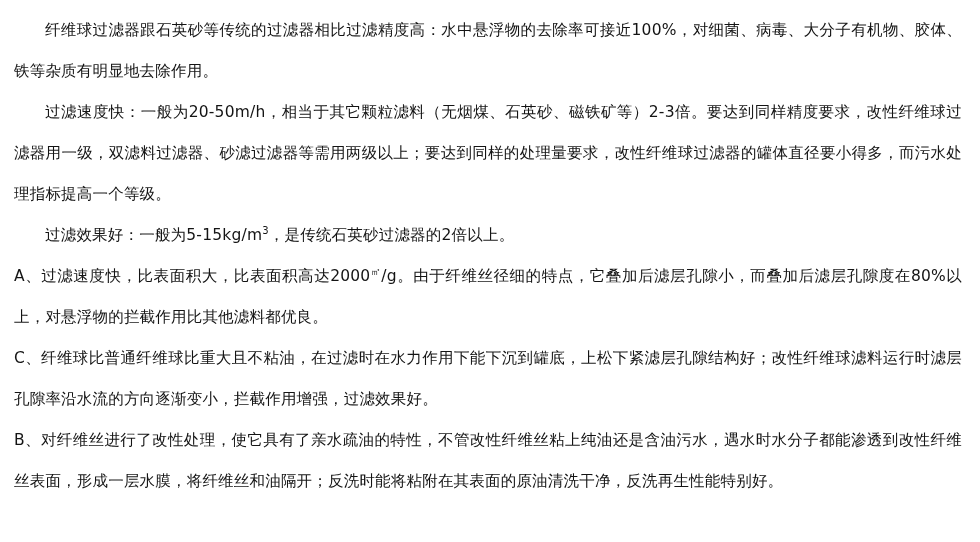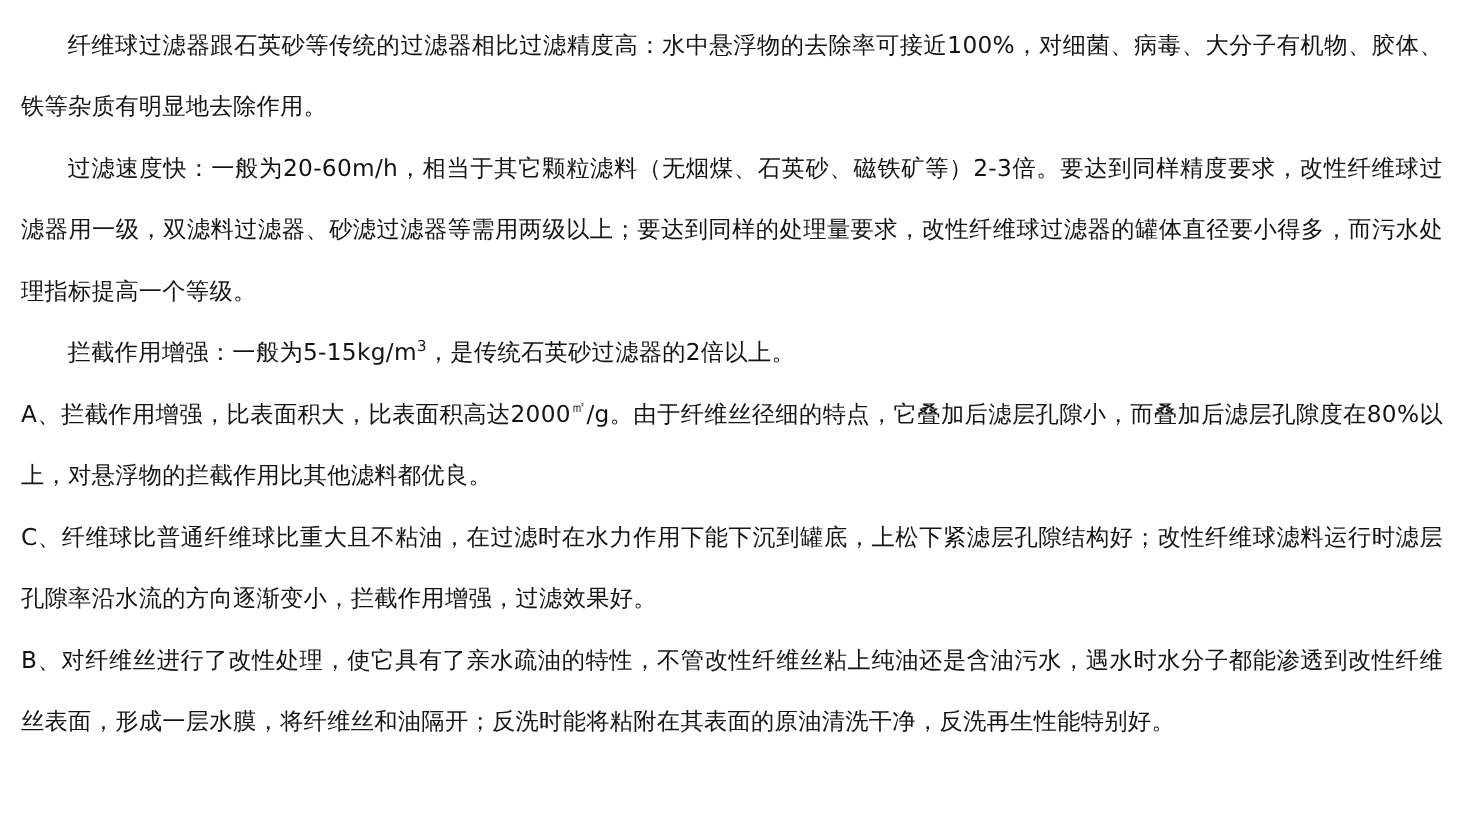--- a/index.html
+++ b/index.html
@@ -43,23 +43,23 @@
     line-height: 0;
   }
 </style>
 </head>
 <body>
 
 <div class="page">
 
   <p class="para indent">纤维球过滤器跟石英砂等传统的过滤器相比过滤精度高：水中悬浮物的去除率可接近100%，对细菌、病毒、大分子有机物、胶体、铁等杂质有明显地去除作用。</p>
 
-  <p class="para indent">过滤速度快：一般为20-60m/h，相当于其它颗粒滤料（无烟煤、石英砂、磁铁矿等）2-3倍。要达到同样精度要求，改性纤维球过滤器用一级，双滤料过滤器、砂滤过滤器等需用两级以上；要达到同样的处理量要求，改性纤维球过滤器的罐体直径要小得多，而污水处理指标提高一个等级。</p>
+  <p class="para indent">过滤速度快：一般为20-50m/h，相当于其它颗粒滤料（无烟煤、石英砂、磁铁矿等）2-3倍。要达到同样精度要求，改性纤维球过滤器用一级，双滤料过滤器、砂滤过滤器等需用两级以上；要达到同样的处理量要求，改性纤维球过滤器的罐体直径要小得多，而污水处理指标提高一个等级。</p>
 
-  <p class="para indent"><span>拦截作用增强：一般为5-15kg/m</span><sup>3</sup><span>，是传统石英砂过滤器的2倍以上。</span></p>
+  <p class="para indent"><span>过滤效果好：一般为5-15kg/m</span><sup>3</sup><span>，是传统石英砂过滤器的2倍以上。</span></p>
 
-  <p class="para noindent"><span>A、拦截作用增强，比表面积大，比表面积高达2000</span><sup>㎡</sup><span>/g。由于纤维丝径细的特点，它叠加后滤层孔隙小，而叠加后滤层孔隙度在80%以上，对悬浮物的拦截作用比其他滤料都优良。</span></p>
+  <p class="para noindent"><span>A、过滤速度快，比表面积大，比表面积高达2000</span><sup>㎡</sup><span>/g。由于纤维丝径细的特点，它叠加后滤层孔隙小，而叠加后滤层孔隙度在80%以上，对悬浮物的拦截作用比其他滤料都优良。</span></p>
 
   <p class="para noindent">C、纤维球比普通纤维球比重大且不粘油，在过滤时在水力作用下能下沉到罐底，上松下紧滤层孔隙结构好；改性纤维球滤料运行时滤层孔隙率沿水流的方向逐渐变小，拦截作用增强，过滤效果好。</p>
 
   <p class="para noindent">B、对纤维丝进行了改性处理，使它具有了亲水疏油的特性，不管改性纤维丝粘上纯油还是含油污水，遇水时水分子都能渗透到改性纤维丝表面，形成一层水膜，将纤维丝和油隔开；反洗时能将粘附在其表面的原油清洗干净，反洗再生性能特别好。</p>
 
 </div>
 
 </body></html>

